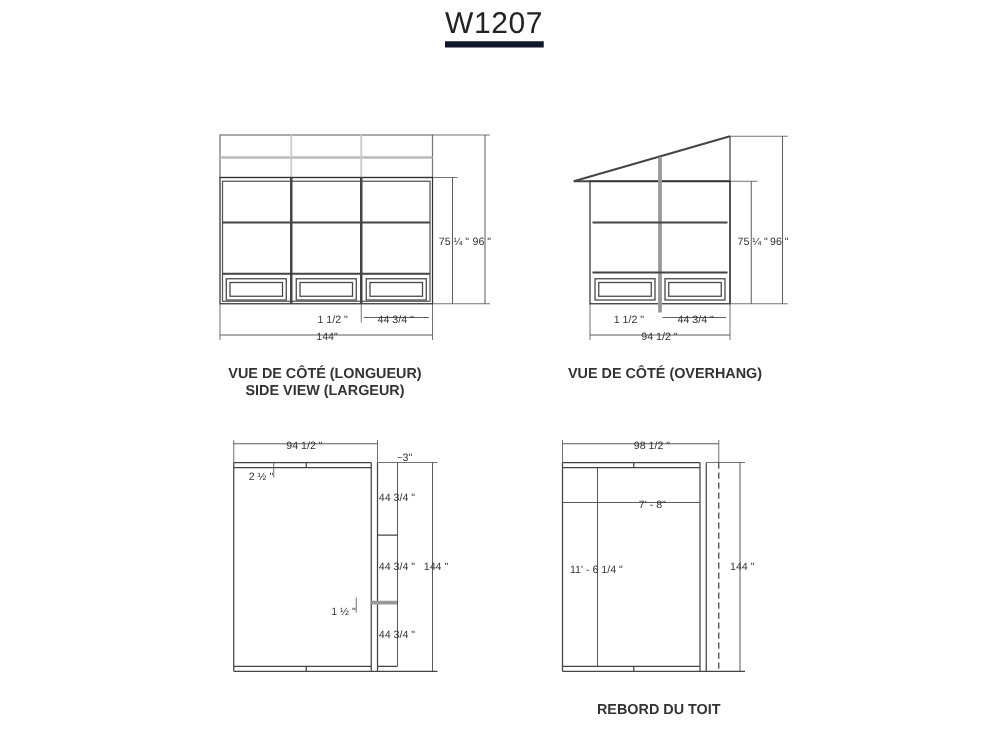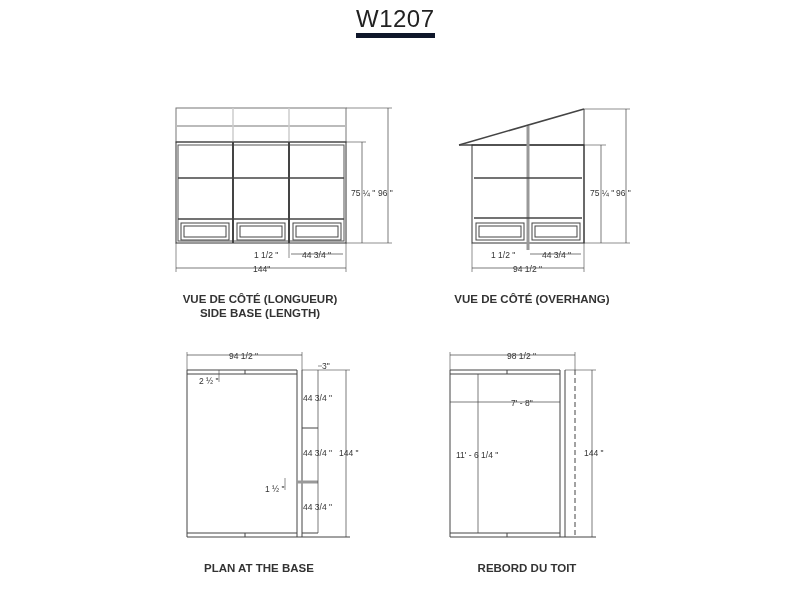--- a/index.html
+++ b/index.html
@@ -142,23 +142,22 @@
     <line x1="575" y1="352" x2="575" y2="370" stroke-width="0.6"></line>
   </g>
   <text class="dim" x="507" y="359">98 1/2 "</text>
   <text class="dim" x="511" y="406">7' - 8"</text>
   <text class="dim" x="456" y="458">11' - 6 1/4 "</text>
   <text class="dim" x="584" y="456">144 "</text>
 </svg>
 
 <div class="caption" style="left:160px; top:292px; width:200px;">
   <div>VUE DE CÔTÉ (LONGUEUR)</div>
-  <div>SIDE BASE (LENGTH)</div>
+  <div>SIDE VIEW (LARGEUR)</div>
 </div>
 <div class="caption" style="left:432px; top:292px; width:200px;">
   <div>VUE DE CÔTÉ (OVERHANG)</div>
 </div>
 <div class="caption" style="left:159px; top:561px; width:200px;">
-  <div>PLAN AT THE BASE</div>
 </div>
 <div class="caption" style="left:427px; top:561px; width:200px;">
   <div>REBORD DU TOIT</div>
 </div>
 
 </body></html>

